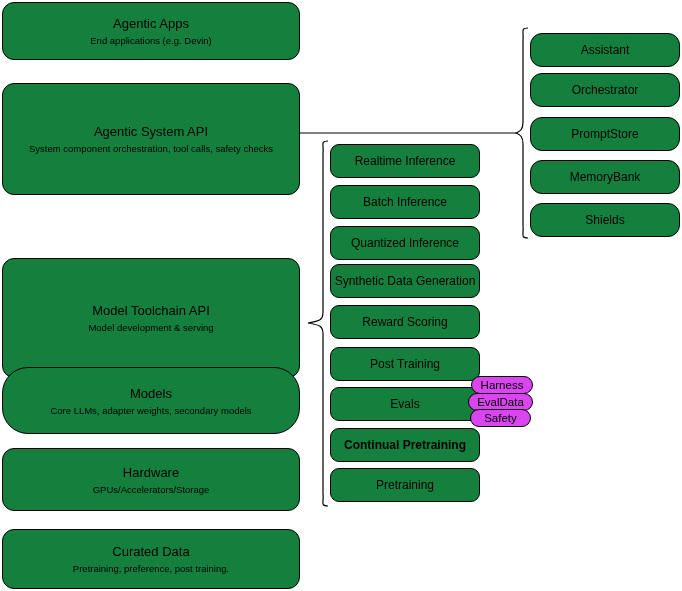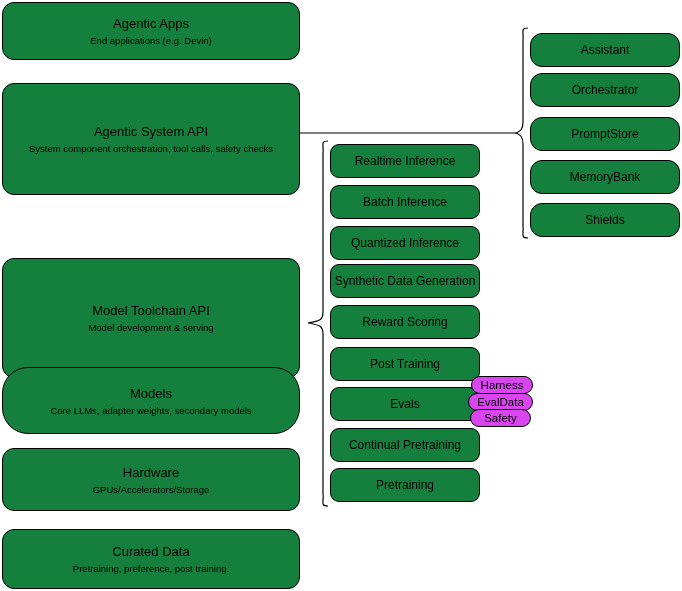--- a/index.html
+++ b/index.html
@@ -158,21 +158,21 @@
   </div>
   <div class="node cap" style="top:305px;">
     <span>Reward Scoring</span>
   </div>
   <div class="node cap" style="top:347px;">
     <span>Post Training</span>
   </div>
   <div class="node cap" style="top:387px;">
     <span>Evals</span>
   </div>
-  <div class="node cap" style="top:428px;">
+  <div class="node cap" style="top:428px;font-weight:bold;">
     <span>Continual Pretraining</span>
   </div>
   <div class="node cap" style="top:468px;">
     <span>Pretraining</span>
   </div>
 
   <div class="pill" style="left:471px; top:376px; width:62px;">
     <span>Harness</span>
   </div>
   <div class="pill" style="left:468px; top:393px; width:65px;">

